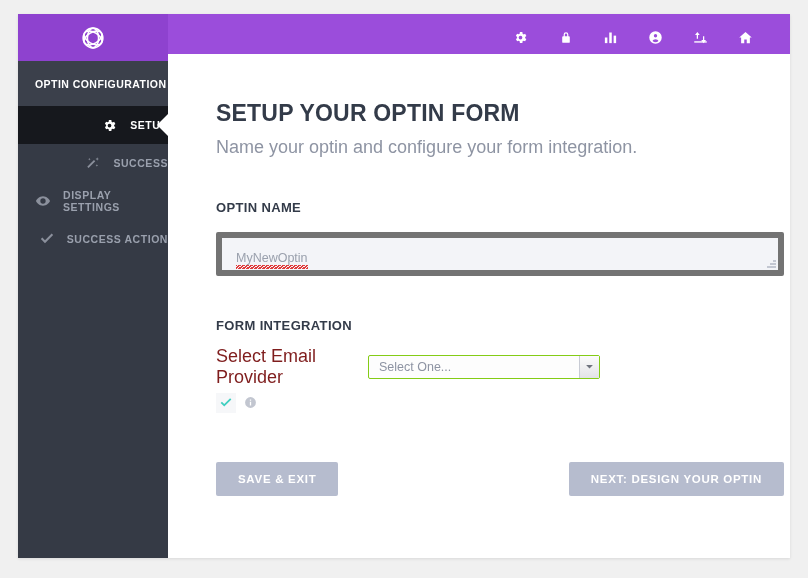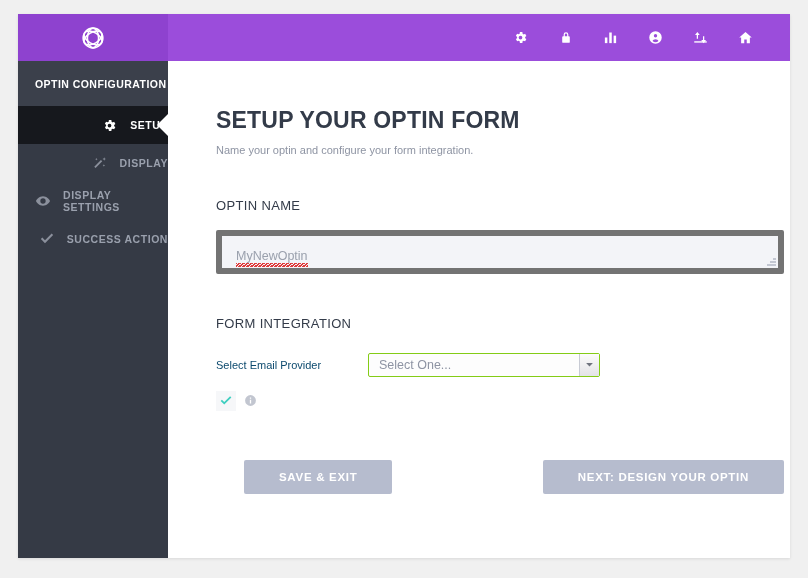--- a/index.html
+++ b/index.html
@@ -98,42 +98,42 @@
     transform: translateY(-50%);
     width: 0; height: 0;
     border-top: 11px solid transparent;
     border-bottom: 11px solid transparent;
     border-right: 11px solid #ffffff;
   }
 
   
   .content {
     position: absolute;
-    left: 150px; top: 47px;
+    left: 150px; top: 40px;
     width: 622px; height: 497px;
     background: #ffffff;
     padding: 46px 30px 0 48px;
   }
   h1.page-title {
     margin: 0;
     font-size: 23px;
     font-weight: bold;
     color: #333b49;
     letter-spacing: 0.2px;
     text-transform: uppercase;
   }
   .page-sub {
     margin-top: 10px;
-    font-size: 11px;
+    font-size: 18px;
     color: #8e94a3;
   }
   h2.section-title {
     margin: 42px 0 0 0;
     font-size: 13px;
-    font-weight: normal;
+    font-weight: bold;
     color: #333b49;
     letter-spacing: 0.35px;
     text-transform: uppercase;
   }
   .optin-input {
     margin-top: 17px;
     width: 568px; height: 44px;
     background: #f3f4f8;
     border: 6px solid #737373;
     border-radius: 2px;
@@ -173,22 +173,22 @@
 
   
   .form-rows { margin-top: 18px; }
   .form-row {
     display: flex; align-items: center;
     height: 31px;
     margin-bottom: 5px;
   }
   .form-row .lbl {
     width: 152px;
-    font-size: 11px;
-    color: #0c4a6e;
+    font-size: 18px;
+    color: #7f1d1d;
     flex: 0 0 152px;
   }
   .sel-wrap {
     width: 232px; height: 24px;
     position: relative;
     border: 1px solid #84cc16;
     border-radius: 2px;
     background: #fdfdfd;
     display: flex; align-items: center;
     cursor: pointer;
@@ -234,22 +234,21 @@
     background: #b6bcce;
     color: #ffffff;
     border: none;
     border-radius: 2px;
     font-family: "Liberation Sans", sans-serif;
     font-size: 11.5px;
     font-weight: bold;
     letter-spacing: 0.7px;
     text-transform: uppercase;
     cursor: pointer;
-    padding: 0 35px;
-    margin-left: 28px;
+    padding: 0 22px;
   }
   .btn.save { left: 0; }
   .btn.next { right: 0; }
 </style>
 </head>
 <body>
 
 <div class="page">
   <div class="panel">
 
@@ -322,21 +321,21 @@
         <span class="ni-label">SETUP</span>
         <span class="notch"></span>
       </div>
 
       <div class="nav-item">
         <span class="ni-icon">
           <svg width="15" height="15" viewBox="0 0 24 24">
             <path d="M14.3 6.3 3.6 17l2.1 2.1L16.4 8.4zM19.5 2l.8 2 2 .8-2 .8-.8 2-.8-2-2-.8 2-.8zM7 3l.6 1.5L9 5.1l-1.4.6L7 7.2l-.6-1.5L5 5.1l1.4-.6zM19 13l.6 1.5 1.4.6-1.4.6-.6 1.5-.6-1.5-1.4-.6 1.4-.6z"></path>
           </svg>
         </span>
-        <span class="ni-label">DISPLAY</span>
+        <span class="ni-label">SUCCESS</span>
       </div>
 
       <div class="nav-item">
         <span class="ni-icon">
           <svg width="16" height="16" viewBox="0 0 24 24">
             <path d="M12 5C6.5 5 2.5 9.3 1.5 12c1 2.7 5 7 10.5 7s9.5-4.3 10.5-7c-1-2.7-5-7-10.5-7zm0 11a4 4 0 1 1 0-8 4 4 0 0 1 0 8z"></path>
             <circle cx="12" cy="12" r="2.2" fill="#353a45"></circle>
           </svg>
         </span>
         <span class="ni-label">DISPLAY SETTINGS</span>

